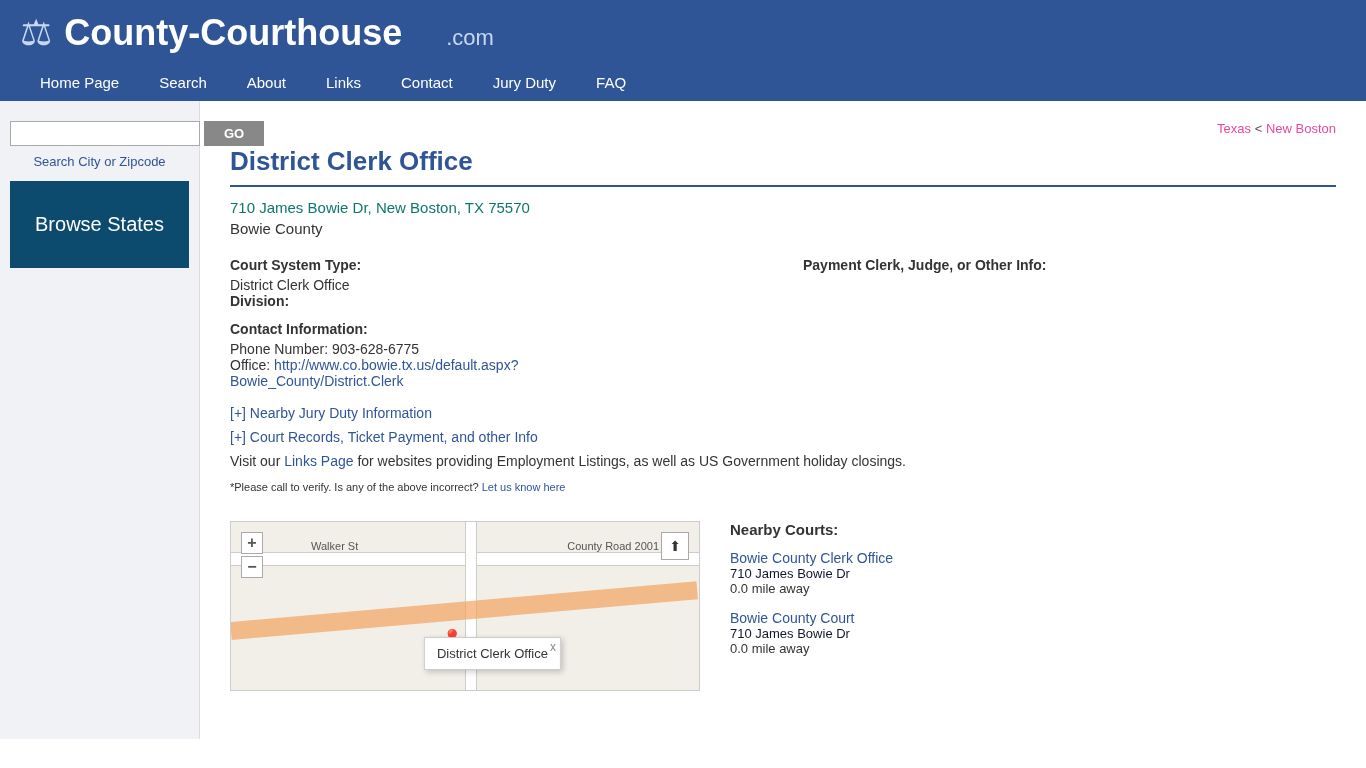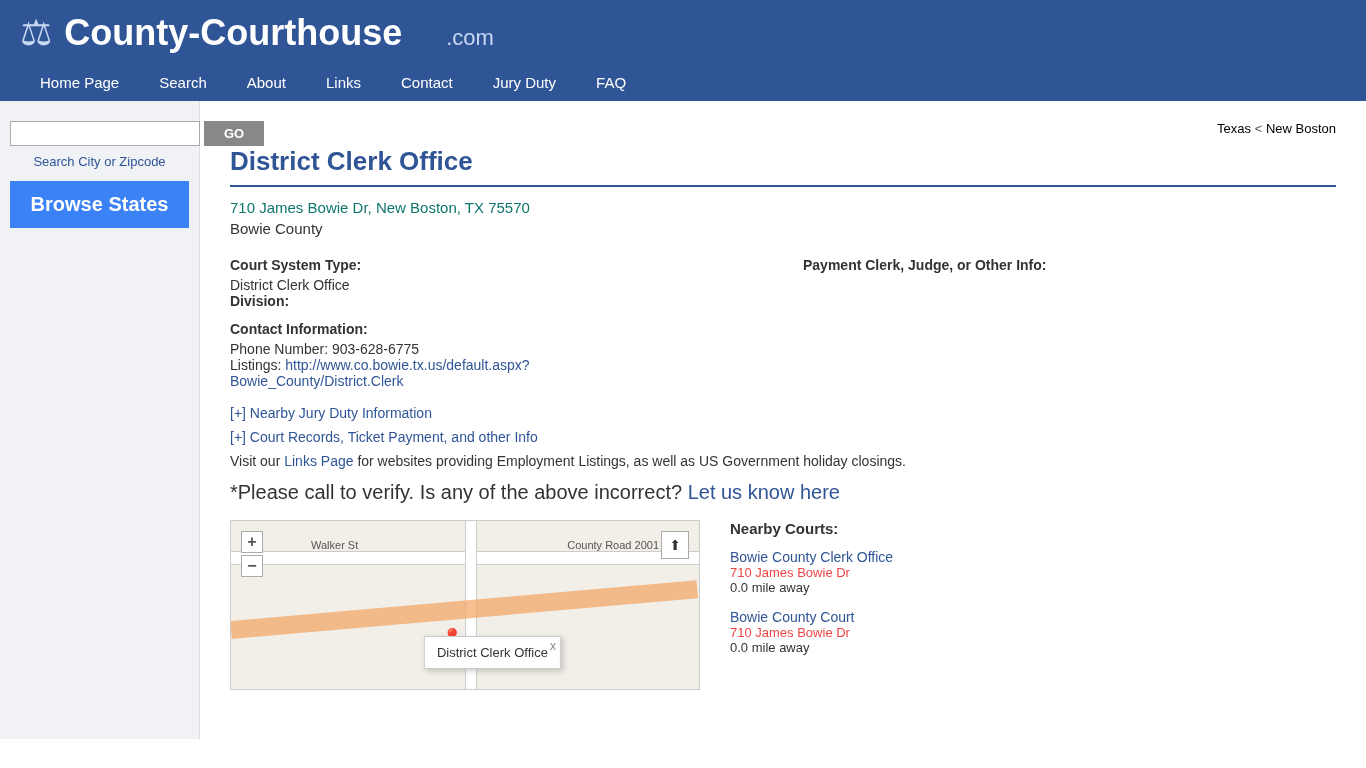--- a/index.html
+++ b/index.html
@@ -80,46 +80,46 @@
       font-weight: bold;
     }
     #search-label {
       text-align: center;
       font-size: 13px;
       color: #2f5597;
       margin-bottom: 12px;
       display: block;
     }
     #browse-states-btn {
-      background: #3b82f6;
+      background: #0c4a6e;
       color: #fff;
       text-align: center;
-      padding: 12px 10px;
+      padding: 32px 10px;
       font-size: 20px;
-      font-weight: bold;
+      font-weight: normal;
       cursor: pointer;
       display: block;
       width: 100%;
       border: none;
     }
 
     
     #main {
       flex: 1;
       padding: 20px 30px;
       position: relative;
     }
     #breadcrumb {
       text-align: right;
       font-size: 13px;
       margin-bottom: 10px;
       color: #555;
     }
     #breadcrumb a, .breadcrumb-link {
-      color: #000000;
+      color: #ec4899;
       text-decoration: none;
       cursor: pointer;
     }
     #page-title {
       font-size: 26px;
       color: #2f5597;
       font-weight: bold;
       margin-bottom: 12px;
       border-bottom: 2px solid #2f5597;
       padding-bottom: 8px;
@@ -168,22 +168,22 @@
       margin-bottom: 8px;
       font-size: 14px;
       cursor: pointer;
     }
     #links-text {
       font-size: 14px;
       margin-bottom: 12px;
       color: #333;
     }
     #verify-text {
-      font-size: 20px;
-      margin-bottom: 16px;
+      font-size: 11px;
+      margin-bottom: 28px;
       color: #333;
     }
 
     
     #bottom-section {
       display: flex;
       gap: 20px;
     }
     #map-container {
       width: 470px;
@@ -309,21 +309,21 @@
     }
     .nearby-court-name {
       color: #2f5597;
       text-decoration: none;
       font-size: 14px;
       cursor: pointer;
       display: block;
     }
     .nearby-court-addr {
       font-size: 13px;
-      color: #ef4444;
+      color: #0f172a;
     }
     .nearby-court-dist {
       font-size: 13px;
       color: #333;
     }
   </style>
 </head>
 <body>
 
 <div id="header">
@@ -378,21 +378,21 @@
     </div>
 
     <div id="division-section">
       <div class="detail-label">Division:</div>
     </div>
 
     <div id="contact-section">
       <div class="detail-label">Contact Information:</div>
       <div class="detail-value">Phone Number: 903-628-6775</div>
       <div class="detail-value">
-        <span>Listings: </span><a class="link-blue">http://www.co.bowie.tx.us/default.aspx?<br>Bowie_County/District.Clerk</a>
+        <span>Office: </span><a class="link-blue">http://www.co.bowie.tx.us/default.aspx?<br>Bowie_County/District.Clerk</a>
       </div>
     </div>
 
     <a id="jury-duty-link">[+] Nearby Jury Duty Information</a>
 
     <a id="court-records-link">[+] Court Records, Ticket Payment, and other Info</a>
 
     <div id="links-text">
       <span>Visit our </span><a class="link-blue">Links Page</a><span> for websites providing Employment Listings, as well as US Government holiday closings.</span>
     </div>

